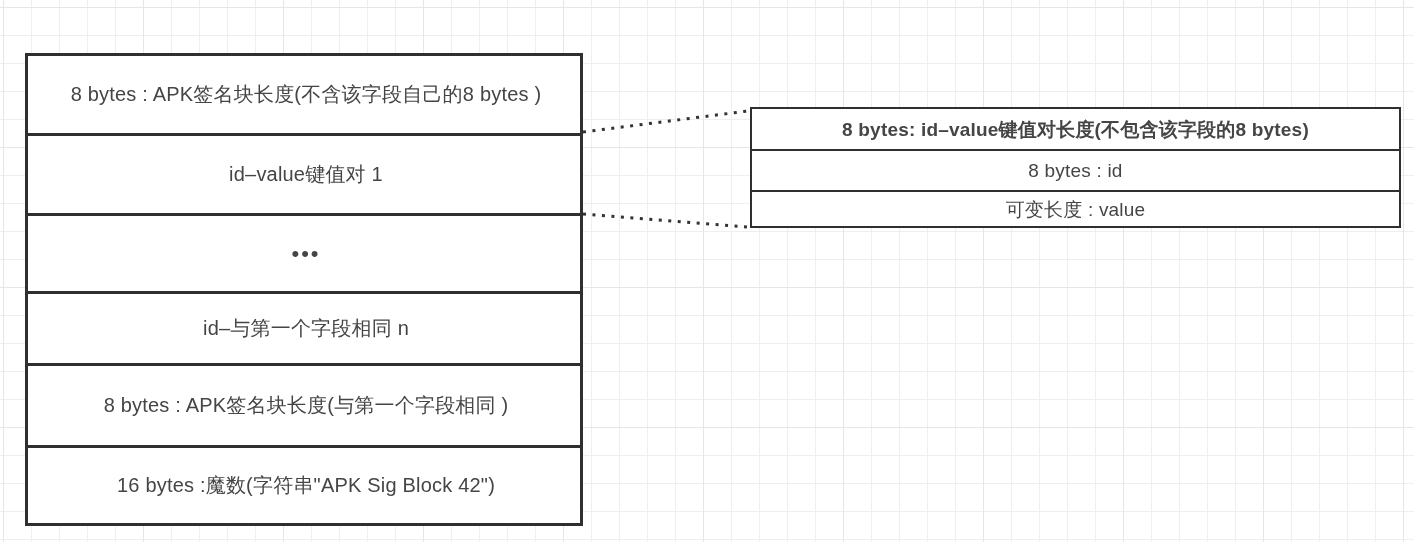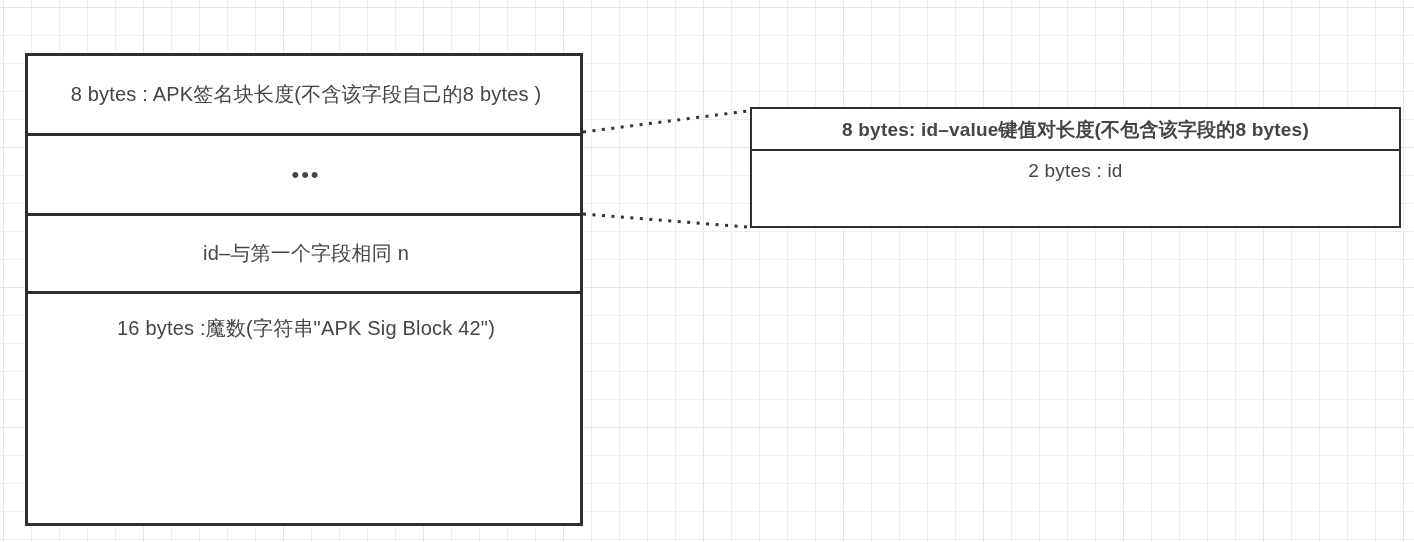--- a/index.html
+++ b/index.html
@@ -71,28 +71,31 @@
     pointer-events: none;
   }
 </style>
 </head>
 <body>
 
 <div class="canvas">
 
   <div class="struct-box left-box">
     <div class="row">8 bytes : APK签名块长度(不含该字段自己的8 bytes )</div>
+    <div class="row">id–value键值对 1</div>
     <div class="row dots">•••</div>
     <div class="row">id–与第一个字段相同 n</div>
+    <div class="row">8 bytes : APK签名块长度(与第一个字段相同 )</div>
     <div class="row">16 bytes :魔数(字符串"APK Sig Block 42")</div>
   </div>
 
   <div class="struct-box right-box">
     <div class="row">8 bytes: id–value键值对长度(不包含该字段的8 bytes)</div>
-    <div class="row">2 bytes : id</div>
+    <div class="row">8 bytes : id</div>
+    <div class="row">可变长度 : value</div>
   </div>
 
   <svg class="connector-overlay" viewBox="0 0 1414 542" xmlns="http://www.w3.org/2000/svg">
     <line x1="583" y1="132" x2="748" y2="111" stroke="#333333" stroke-width="3" stroke-dasharray="3 6.5"></line>
     <line x1="583" y1="214" x2="748" y2="227" stroke="#333333" stroke-width="3" stroke-dasharray="3 6.5"></line>
   </svg>
 
 </div>
 
 </body></html>

